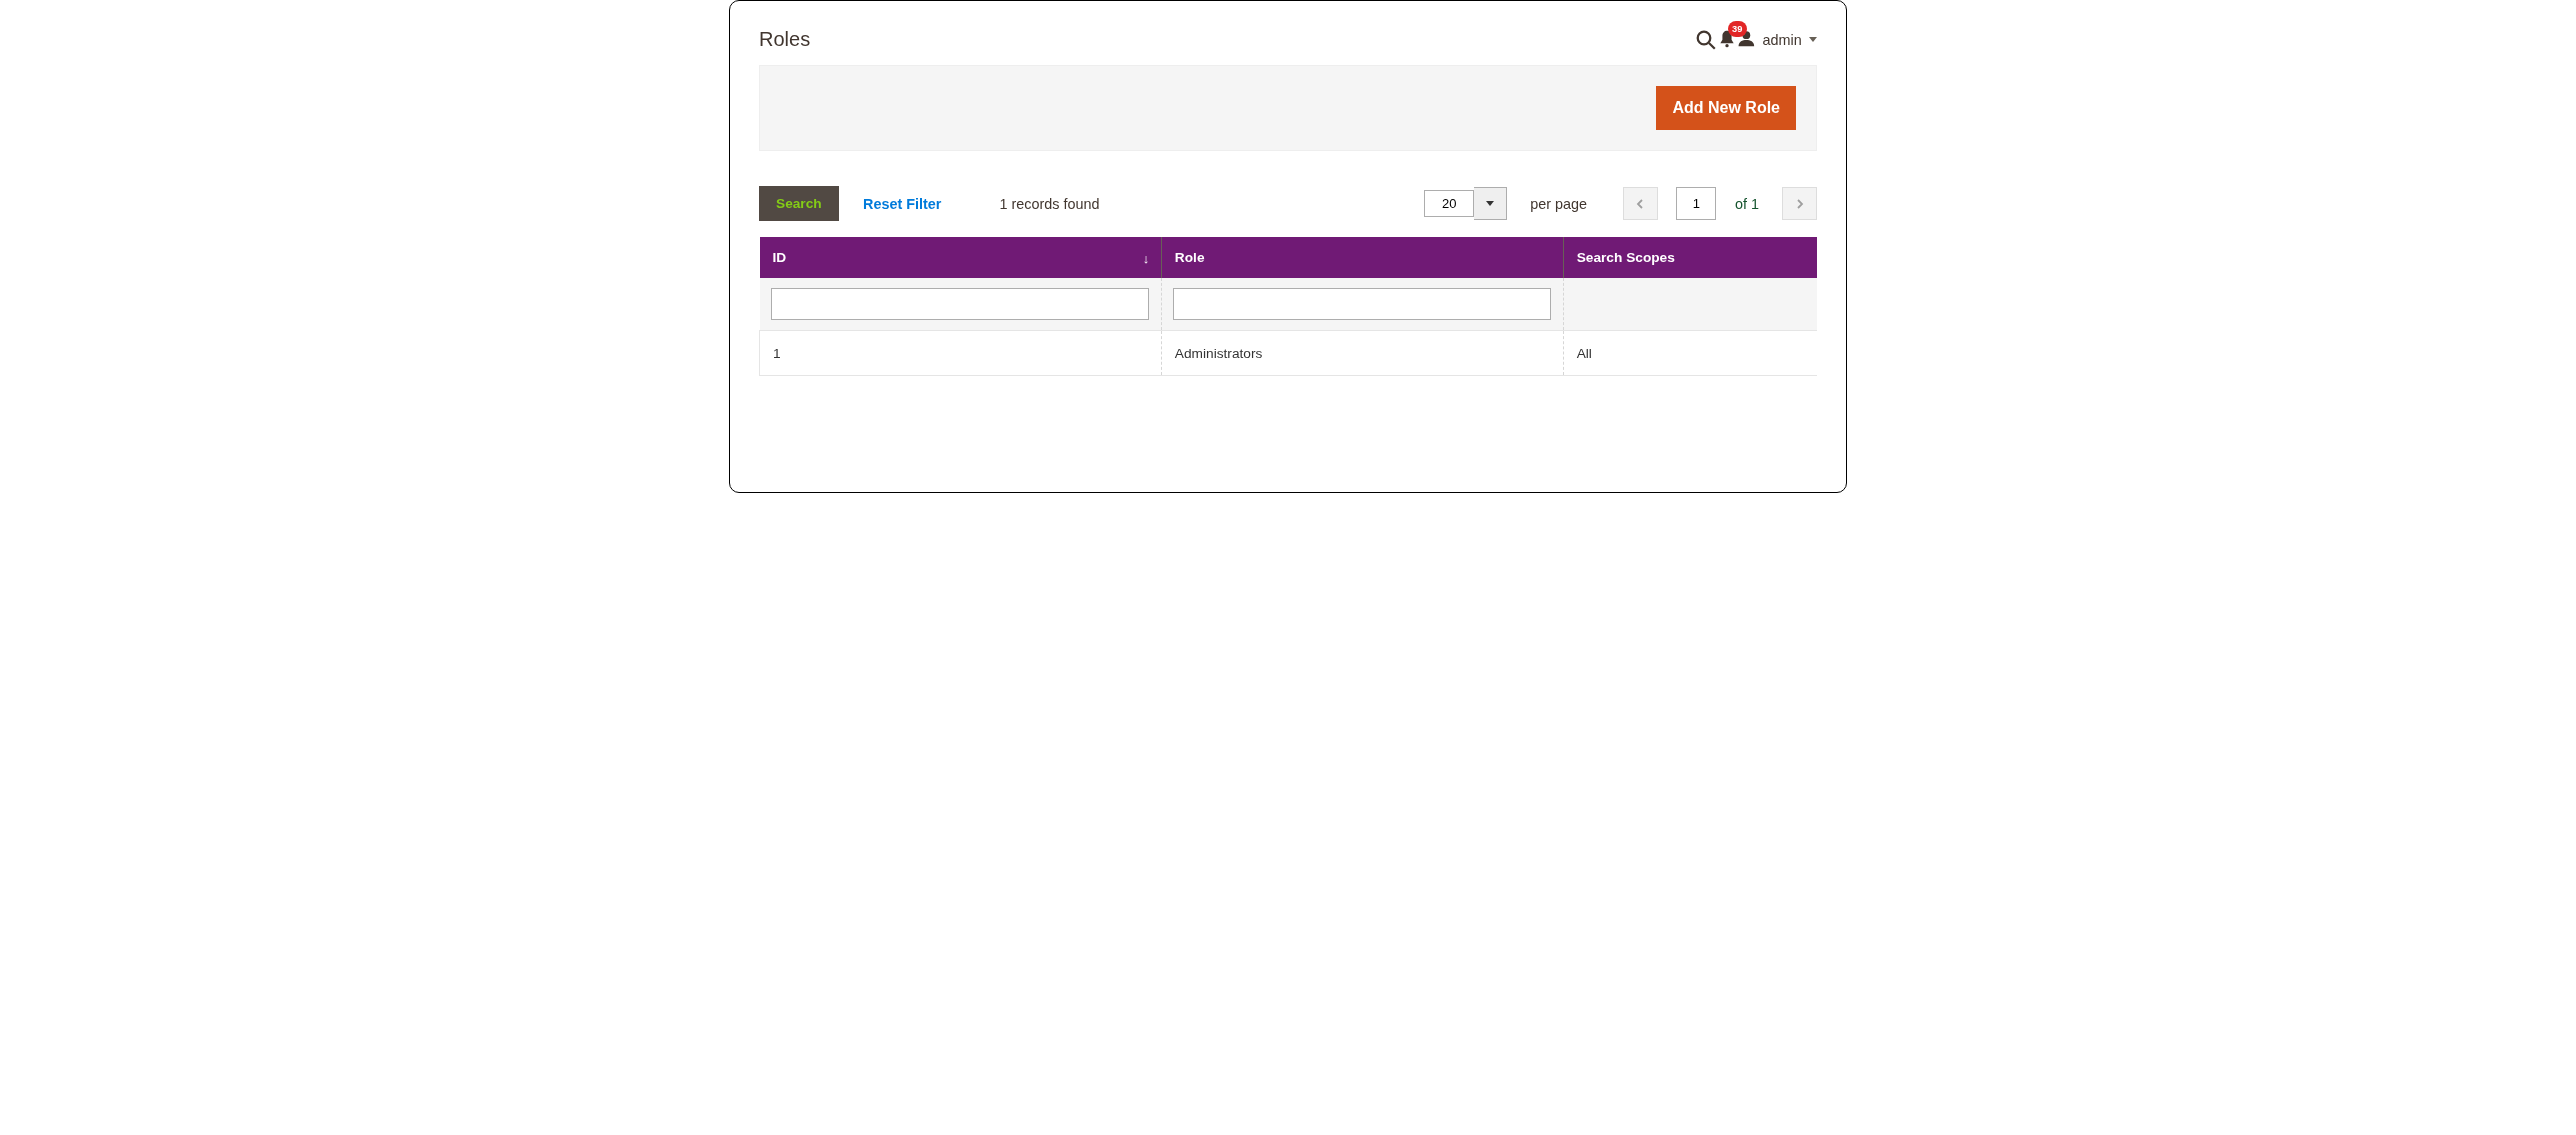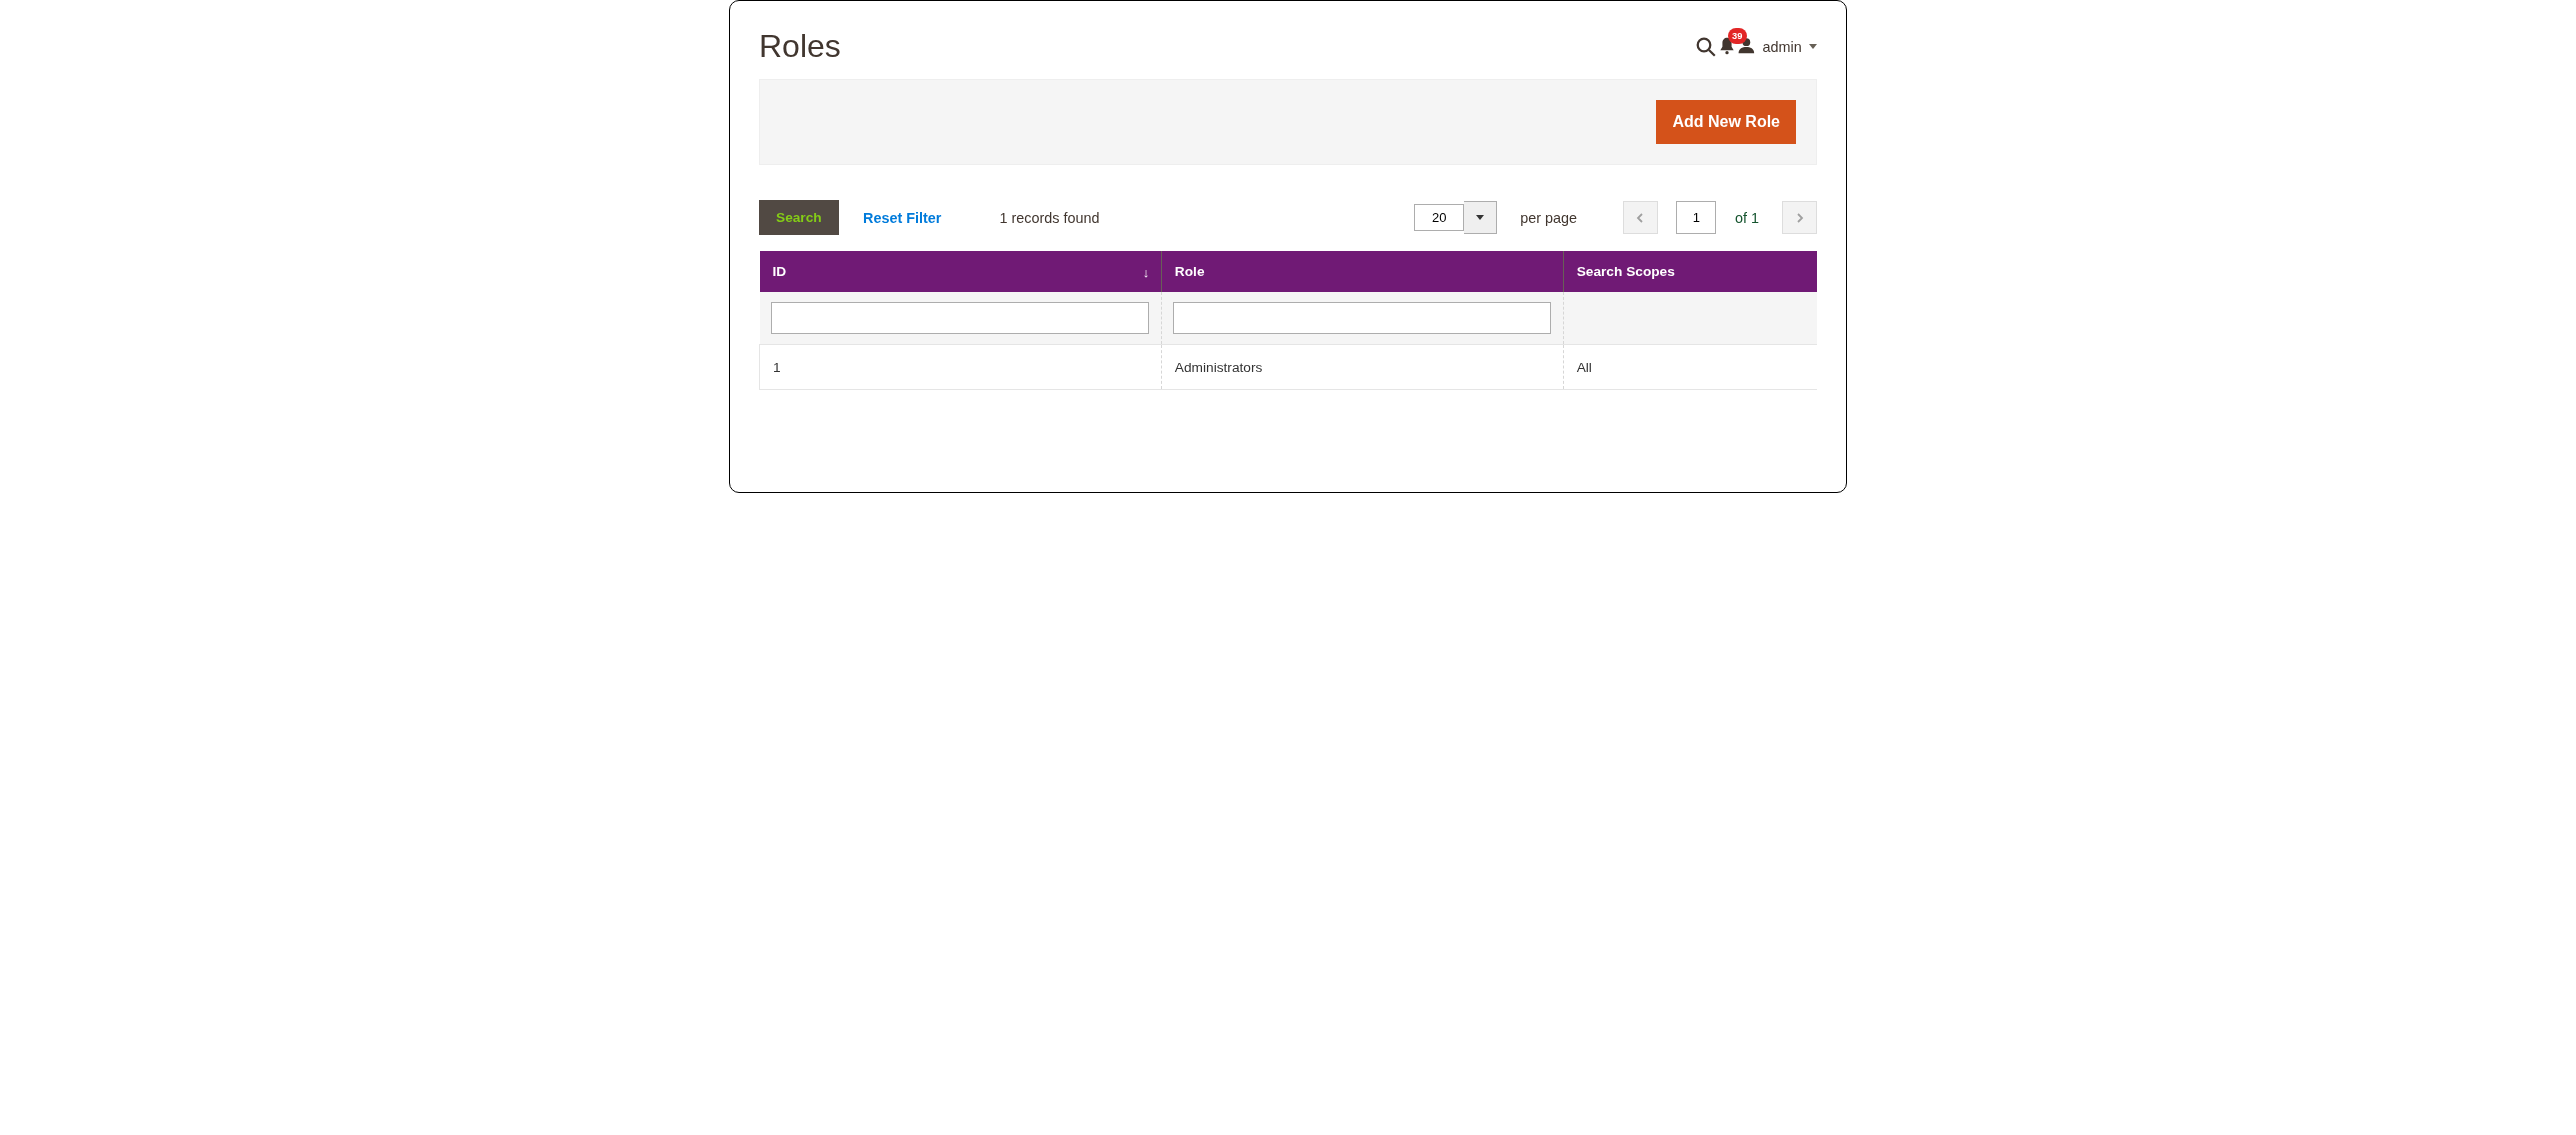--- a/index.html
+++ b/index.html
@@ -25,21 +25,21 @@
   }
 
   
   .header-row {
     display: flex;
     align-items: center;
     justify-content: space-between;
     padding: 27px 0 14.4px 0;
   }
   .page-title {
-    font-size: 32px;
+    font-size: 20px;
     font-weight: 400;
     color: #41362f;
   }
   .header-actions {
     display: flex;
     align-items: center;
   }
   .icon-btn {
     display: inline-flex;
     align-items: center;
@@ -165,21 +165,21 @@
   .page-size-caret .tri {
     width: 0; height: 0;
     border-left: 4.3px solid transparent;
     border-right: 4.3px solid transparent;
     border-top: 5px solid #333;
   }
   .per-page-label {
     font-size: 14.4px;
     color: #41362f;
     margin-left: 11.5px;
-    margin-right: 34px;
+    margin-right: 24px;
   }
   .nav-btn {
     width: 35px;
     height: 33px;
     border: 0.7px solid #cfcfcf;
     background: #efefef;
     display: flex;
     align-items: center;
     justify-content: center;
     cursor: pointer;

